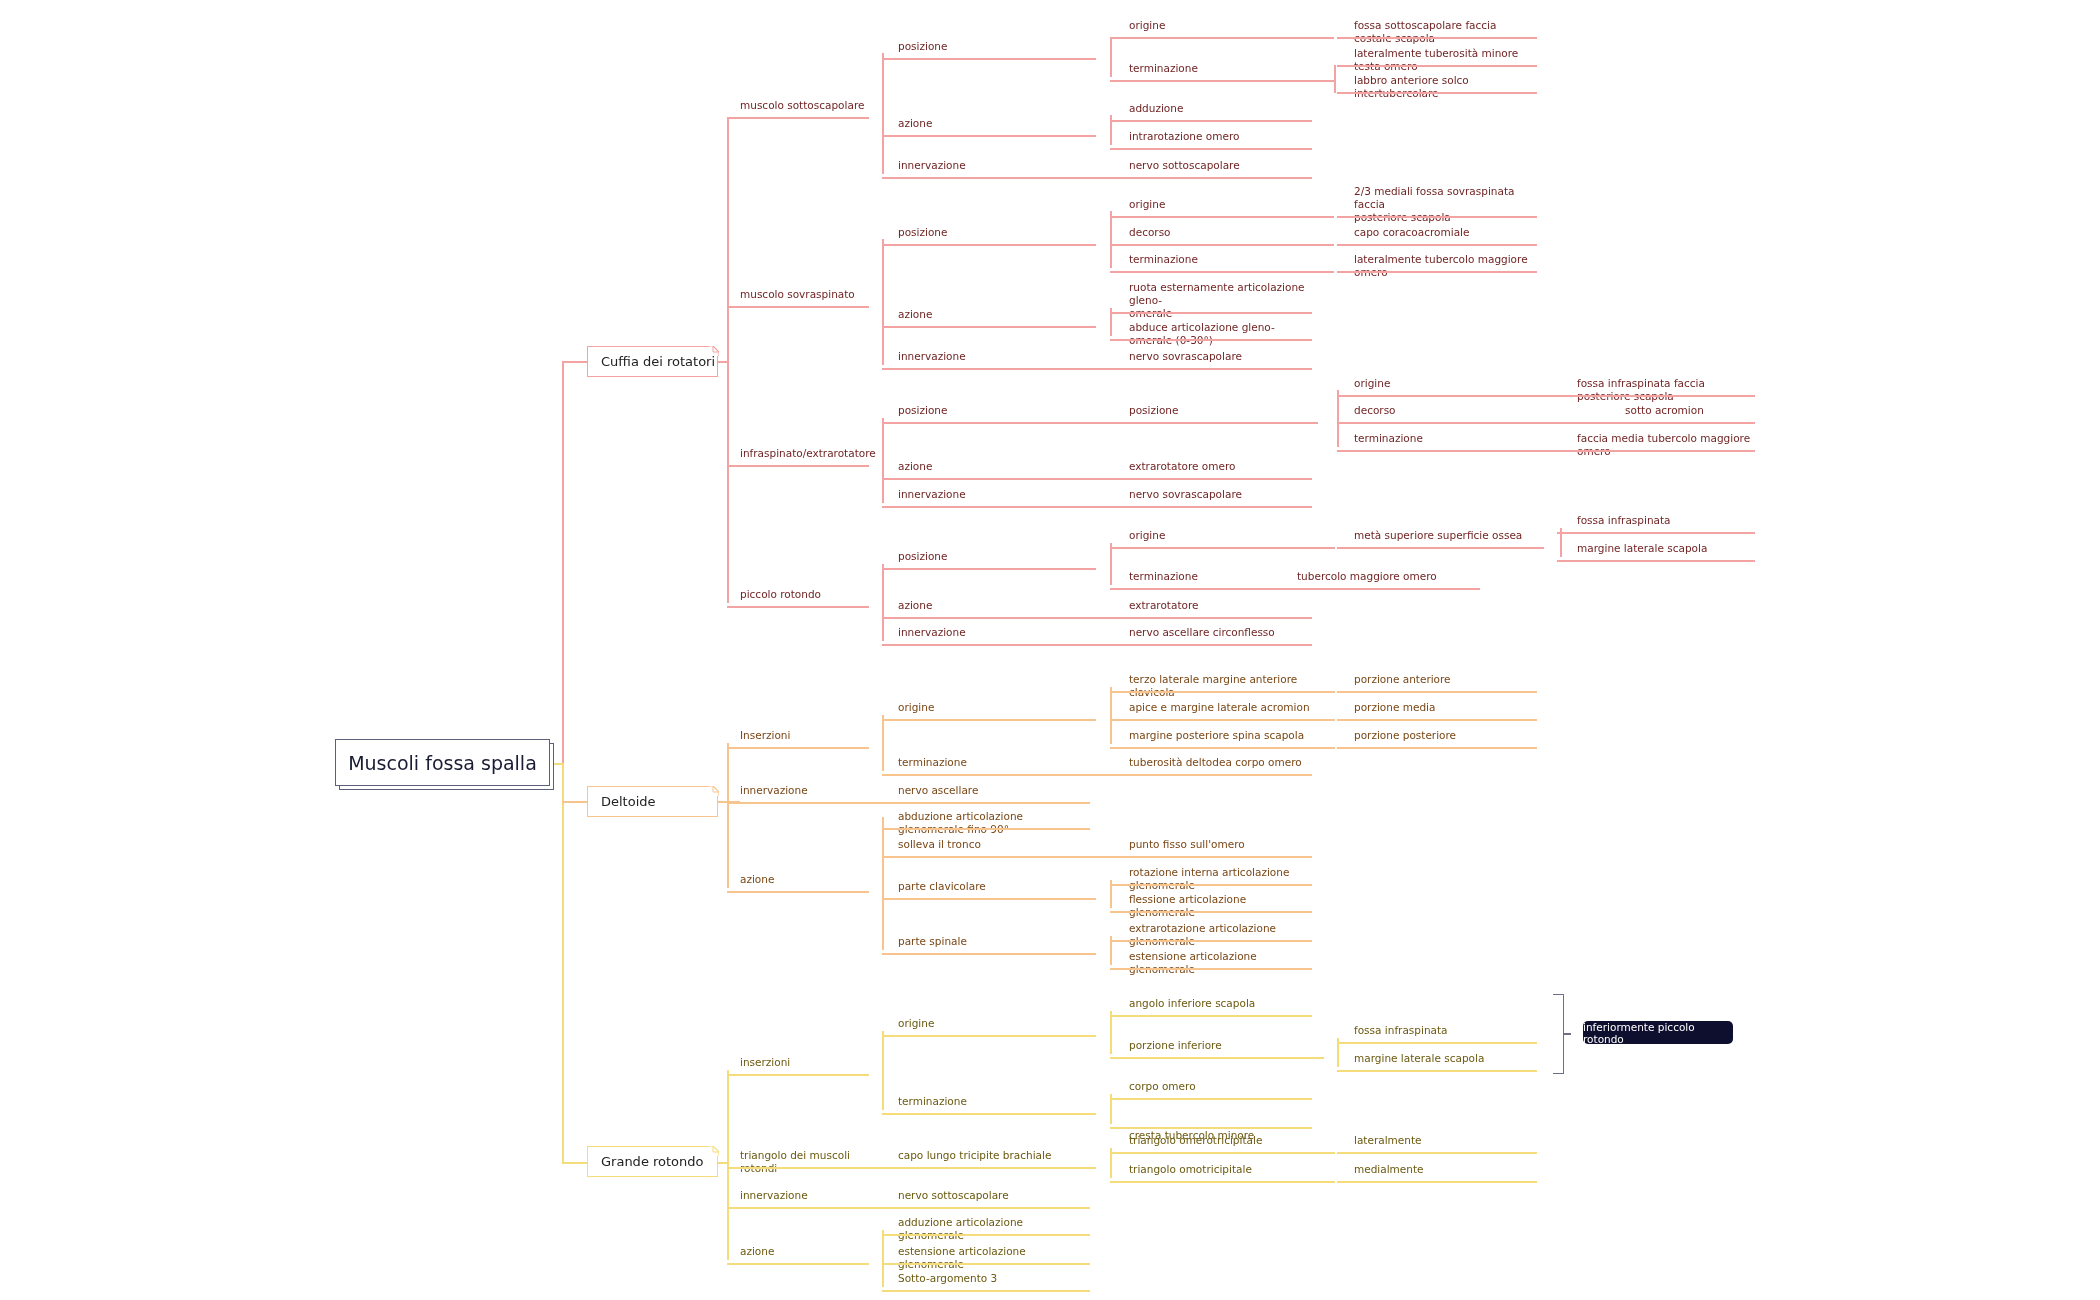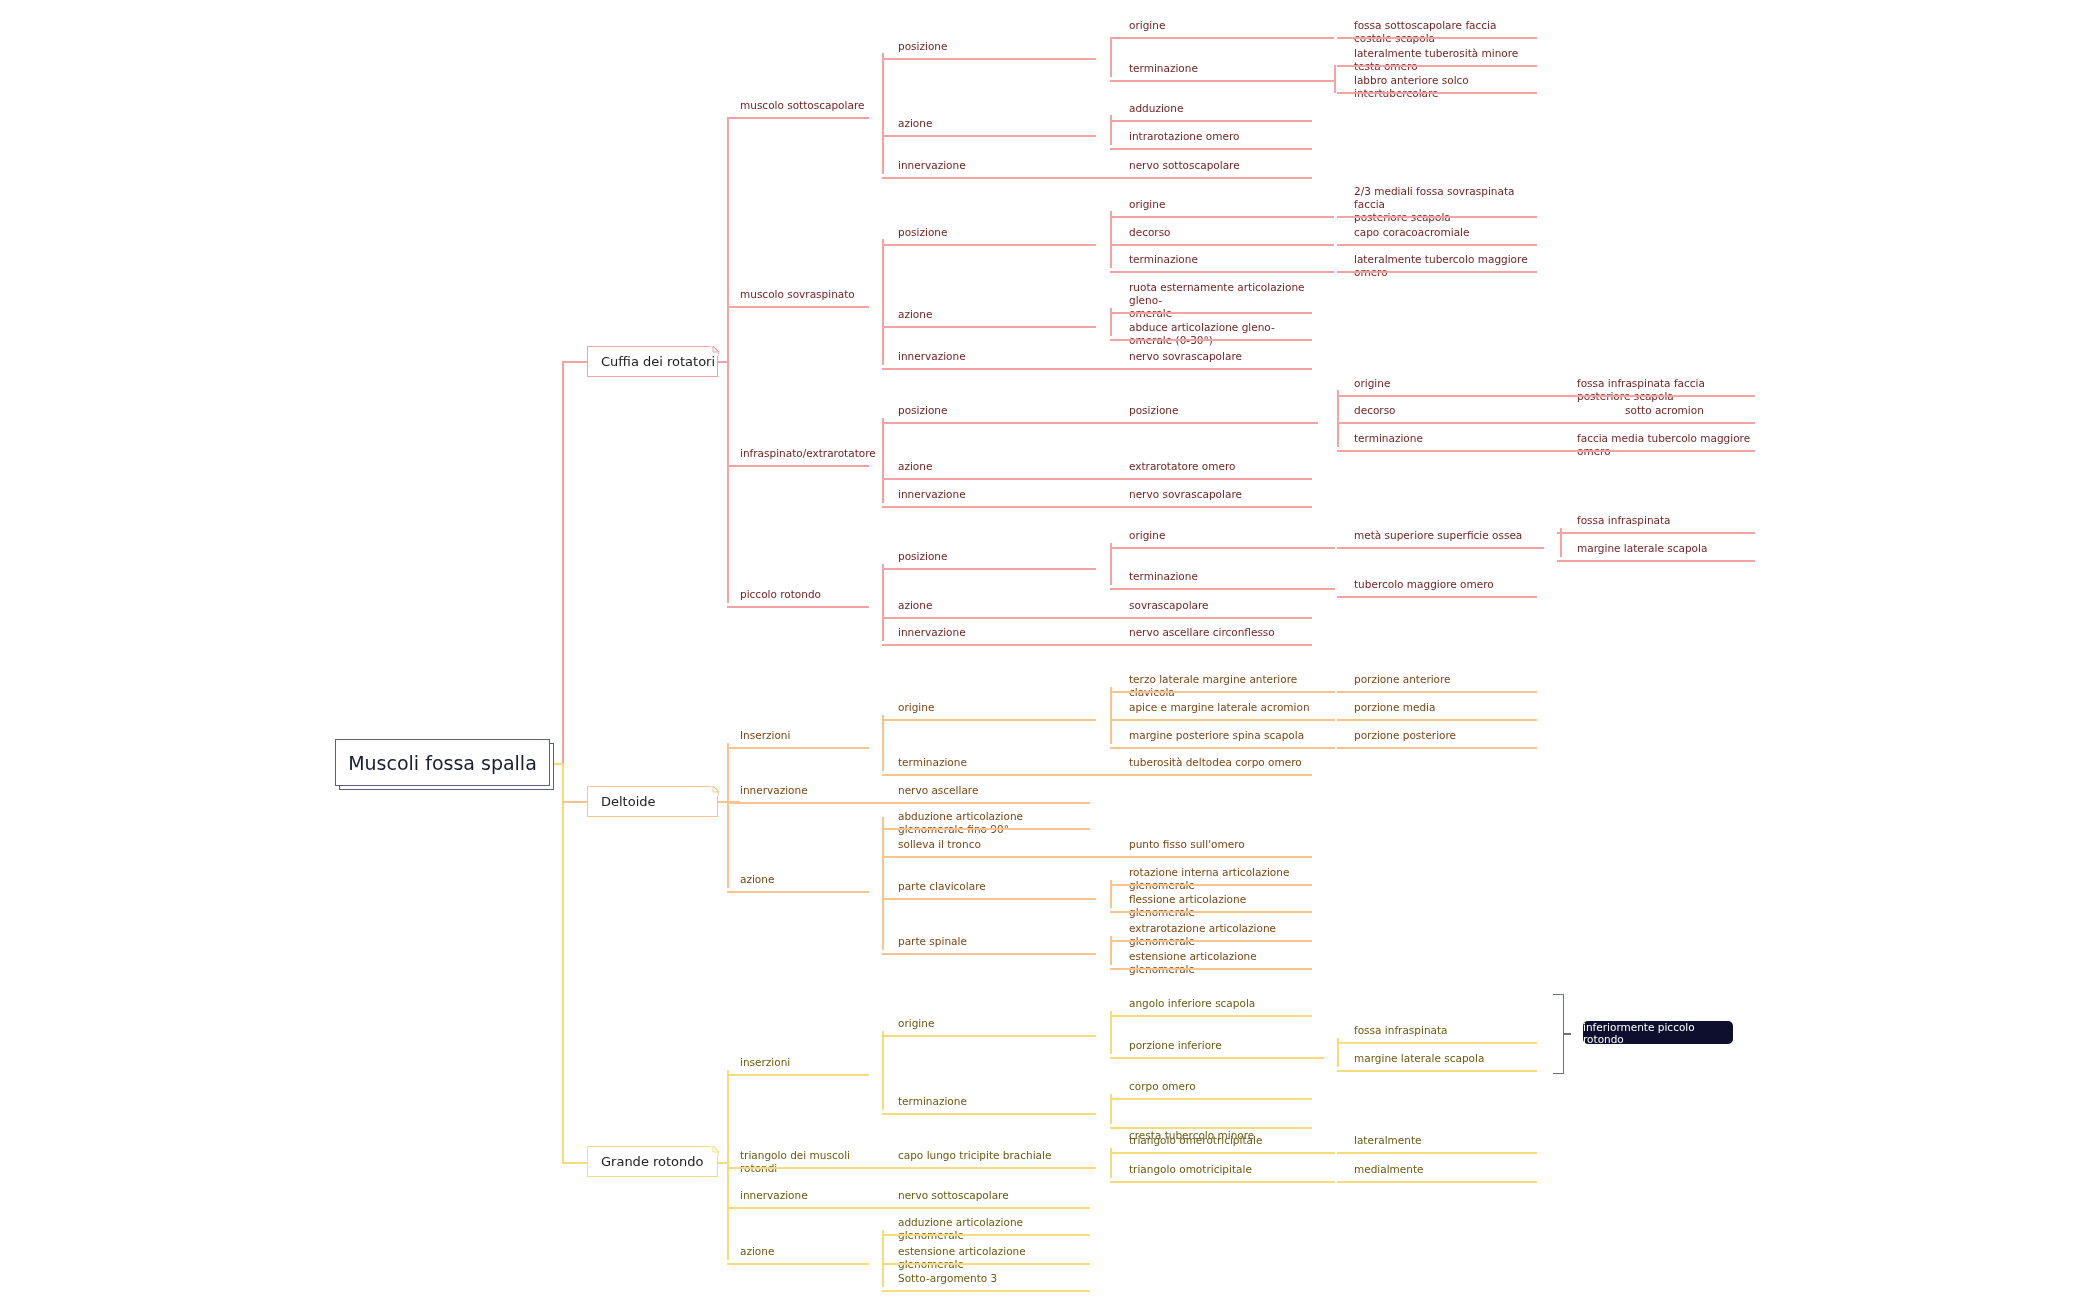--- a/index.html
+++ b/index.html
@@ -147,23 +147,23 @@
       <div class="node b-red" style="left: 1110px; top: 460px; width: 202px; height: 20px;"><span class="txt" style="position: absolute; left: 19px; top: 0px;">extrarotatore omero</span><div class="uline" style="top: 18px; background: rgb(244, 163, 163);"></div></div>
       <div class="node b-red" style="left: 882px; top: 488px; width: 231px; height: 20px;"><span class="txt" style="position: absolute; left: 16px; top: 0px;">innervazione</span><div class="uline" style="top: 18px; background: rgb(244, 163, 163);"></div></div>
       <div class="node b-red" style="left: 1110px; top: 488px; width: 202px; height: 20px;"><span class="txt" style="position: absolute; left: 19px; top: 0px;">nervo sovrascapolare</span><div class="uline" style="top: 18px; background: rgb(244, 163, 163);"></div></div>
       <div class="node b-red" style="left: 727px; top: 588px; width: 142px; height: 20px;"><span class="txt" style="position: absolute; left: 13px; top: 0px;">piccolo rotondo</span><div class="uline" style="top: 18px; background: rgb(244, 163, 163);"></div></div>
       <div class="node b-red" style="left: 882px; top: 550px; width: 214px; height: 20px;"><span class="txt" style="position: absolute; left: 16px; top: 0px;">posizione</span><div class="uline" style="top: 18px; background: rgb(244, 163, 163);"></div></div>
       <div class="node b-red" style="left: 1110px; top: 529px; width: 225px; height: 20px;"><span class="txt" style="position: absolute; left: 19px; top: 0px;">origine</span><div class="uline" style="top: 18px; background: rgb(244, 163, 163);"></div></div>
       <div class="node b-red" style="left: 1337px; top: 529px; width: 207px; height: 20px;"><span class="txt" style="position: absolute; left: 17px; top: 0px;">metà superiore superficie ossea</span><div class="uline" style="top: 18px; background: rgb(244, 163, 163);"></div></div>
       <div class="node b-red" style="left: 1557px; top: 514px; width: 198px; height: 20px;"><span class="txt" style="position: absolute; left: 20px; top: 0px;">fossa infraspinata</span><div class="uline" style="top: 18px; background: rgb(244, 163, 163);"></div></div>
       <div class="node b-red" style="left: 1557px; top: 542px; width: 198px; height: 20px;"><span class="txt" style="position: absolute; left: 20px; top: 0px;">margine laterale scapola</span><div class="uline" style="top: 18px; background: rgb(244, 163, 163);"></div></div>
       <div class="node b-red" style="left: 1110px; top: 570px; width: 225px; height: 20px;"><span class="txt" style="position: absolute; left: 19px; top: 0px;">terminazione</span><div class="uline" style="top: 18px; background: rgb(244, 163, 163);"></div></div>
-      <div class="node b-red" style="left: 1337px; top: 570px; width: 200px; height: 20px; margin-top: 8px;"><span class="txt" style="position: absolute; left: 17px; top: 0px;">tubercolo maggiore omero</span><div class="uline" style="top: 18px; background: rgb(244, 163, 163);"></div></div>
+      <div class="node b-red" style="left: 1280px; top: 570px; width: 200px; height: 20px;"><span class="txt" style="position: absolute; left: 17px; top: 0px;">tubercolo maggiore omero</span><div class="uline" style="top: 18px; background: rgb(244, 163, 163);"></div></div>
       <div class="node b-red" style="left: 882px; top: 599px; width: 231px; height: 20px;"><span class="txt" style="position: absolute; left: 16px; top: 0px;">azione</span><div class="uline" style="top: 18px; background: rgb(244, 163, 163);"></div></div>
-      <div class="node b-red" style="left: 1110px; top: 599px; width: 202px; height: 20px;"><span class="txt" style="position: absolute; left: 19px; top: 0px;">sovrascapolare</span><div class="uline" style="top: 18px; background: rgb(244, 163, 163);"></div></div>
+      <div class="node b-red" style="left: 1110px; top: 599px; width: 202px; height: 20px;"><span class="txt" style="position: absolute; left: 19px; top: 0px;">extrarotatore</span><div class="uline" style="top: 18px; background: rgb(244, 163, 163);"></div></div>
       <div class="node b-red" style="left: 882px; top: 626px; width: 231px; height: 20px;"><span class="txt" style="position: absolute; left: 16px; top: 0px;">innervazione</span><div class="uline" style="top: 18px; background: rgb(244, 163, 163);"></div></div>
       <div class="node b-red" style="left: 1110px; top: 626px; width: 202px; height: 20px;"><span class="txt" style="position: absolute; left: 19px; top: 0px;">nervo ascellare circonflesso</span><div class="uline" style="top: 18px; background: rgb(244, 163, 163);"></div></div>
       <div class="node b-orange" style="left: 727px; top: 729px; width: 142px; height: 20px;"><span class="txt" style="position: absolute; left: 13px; top: 0px;">Inserzioni</span><div class="uline" style="top: 18px; background: rgb(247, 196, 142);"></div></div>
       <div class="node b-orange" style="left: 882px; top: 701px; width: 214px; height: 20px;"><span class="txt" style="position: absolute; left: 16px; top: 0px;">origine</span><div class="uline" style="top: 18px; background: rgb(247, 196, 142);"></div></div>
       <div class="node b-orange" style="left: 1110px; top: 673px; width: 225px; height: 20px;"><span class="txt" style="position: absolute; left: 19px; top: 0px;">terzo laterale margine anteriore clavicola</span><div class="uline" style="top: 18px; background: rgb(247, 196, 142);"></div></div>
       <div class="node b-orange" style="left: 1337px; top: 673px; width: 200px; height: 20px;"><span class="txt" style="position: absolute; left: 17px; top: 0px;">porzione anteriore</span><div class="uline" style="top: 18px; background: rgb(247, 196, 142);"></div></div>
       <div class="node b-orange" style="left: 1110px; top: 701px; width: 225px; height: 20px;"><span class="txt" style="position: absolute; left: 19px; top: 0px;">apice e margine laterale acromion</span><div class="uline" style="top: 18px; background: rgb(247, 196, 142);"></div></div>
       <div class="node b-orange" style="left: 1337px; top: 701px; width: 200px; height: 20px;"><span class="txt" style="position: absolute; left: 17px; top: 0px;">porzione media</span><div class="uline" style="top: 18px; background: rgb(247, 196, 142);"></div></div>
       <div class="node b-orange" style="left: 1110px; top: 729px; width: 225px; height: 20px;"><span class="txt" style="position: absolute; left: 19px; top: 0px;">margine posteriore spina scapola</span><div class="uline" style="top: 18px; background: rgb(247, 196, 142);"></div></div>
       <div class="node b-orange" style="left: 1337px; top: 729px; width: 200px; height: 20px;"><span class="txt" style="position: absolute; left: 17px; top: 0px;">porzione posteriore</span><div class="uline" style="top: 18px; background: rgb(247, 196, 142);"></div></div>

